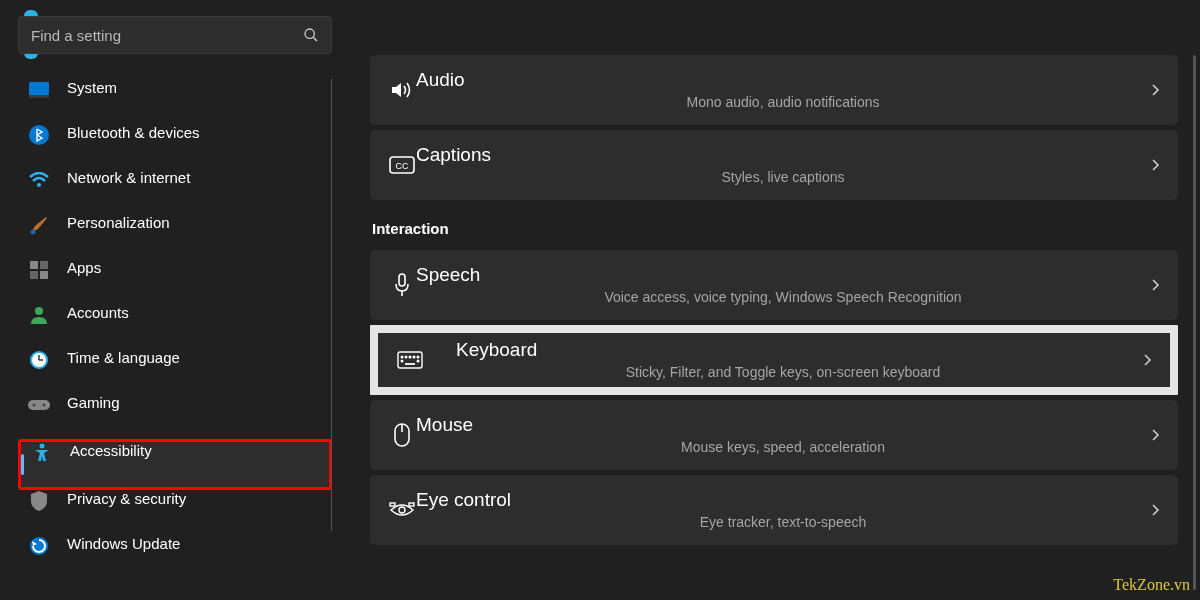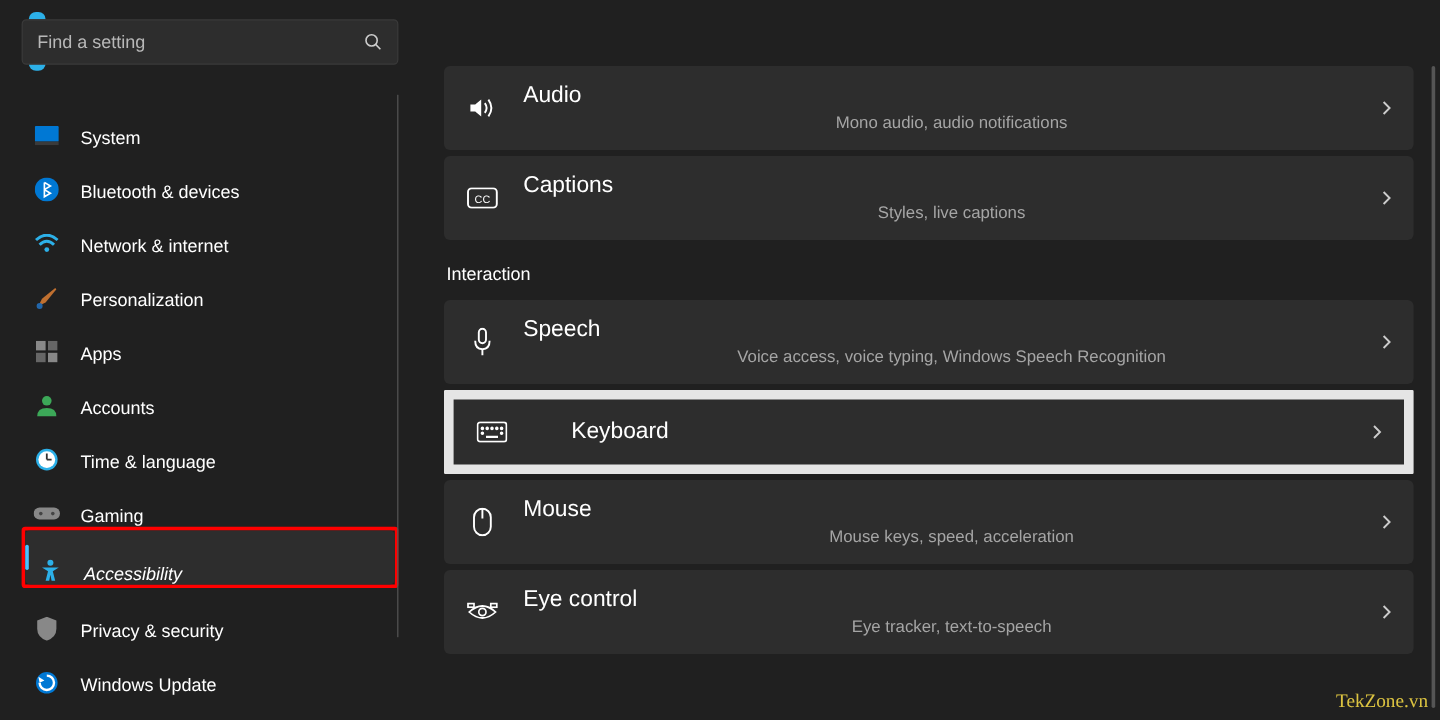--- a/index.html
+++ b/index.html
@@ -6,33 +6,33 @@
 body { background: #202020; color: #fff; width: 1200px; height: 600px; overflow: hidden; position: relative; }
 .container { display: flex; height: 100%; }
 .sidebar { width: 350px; padding: 10px 18px 0 18px; display: flex; flex-direction: column; }
 .badge-top { width: 14px; height: 6px; background: #2cb0e8; border-radius: 6px 6px 0 0; margin-left: 6px; }
 .searchbox { display: flex; align-items: center; background: #2d2d2d; border: 1px solid #3a3a3a; border-radius: 4px; height: 38px; padding: 0 12px; margin-bottom: 0; position: relative; }
 .searchbox input { background: transparent; border: none; color: #0ea5e9; font-size: 15px; flex: 1; outline: none; }
 .searchbox input::placeholder { color: #b8b8b8; }
 .badge-bottom { width: 14px; height: 6px; background: #2cb0e8; border-radius: 0 0 6px 6px; margin-left: 6px; margin-top: -1px; margin-bottom: 20px; }
 .nav { display: flex; flex-direction: column; position: relative; }
 .nav-scroll-line { position: absolute; right: 0; top: 0; bottom: 0; width: 1px; background: #555; height: 452px; }
-.nav-item { display: flex; align-items: flex-end; height: 45px; padding: 0 10px; border-radius: 4px; cursor: pointer; font-size: 15px; color: #fff; }
+.nav-item { display: flex; align-items: flex-start; height: 45px; padding: 0 10px; border-radius: 4px; cursor: pointer; font-size: 15px; color: #fff; }
 .nav-item .icon { width: 22px; height: 22px; margin-right: 17px; display: flex; align-items: center; justify-content: center; }
 .nav-item.sel { background: #2d2d2d; position: relative; }
 .nav-item.sel::before { content: ""; position: absolute; left: 0; top: 12px; bottom: 12px; width: 3px; background: #4cc2ff; border-radius: 2px; }
-.nav-highlight { border: 3px solid #ff0000; border-radius: 3px; font-style: italic; }
+.nav-highlight { border: 3px solid #ff0000; border-radius: 3px; }
 .main { flex: 1; padding: 0 22px 0 20px; overflow-y: auto; position: relative; }
 .card { background: #2d2d2d; border-radius: 5px; height: 70px; display: flex; align-items: center; padding: 0 18px; margin-bottom: 5px; cursor: pointer; }
-.card .cicon { width: 28px; display: flex; align-items: center; justify-content: center; margin-right: 20px; color: #fff; }
+.card .cicon { width: 28px; display: flex; align-items: center; justify-content: center; color: #fff; }
 .card .ctext { flex: 1; }
 .card .ctitle { font-size: 19px; color: #fff; line-height: 1.25; }
 .card .csub { font-size: 14px; color: #a5a5a5; line-height: 1.35; margin-top: 2px; text-align: center; }
 .card .chev { color: #ccc; }
-.section-h { font-size: 15px; font-weight: 400; margin: 20px 0 13px 2px; color: #fff; }
+.section-h { font-size: 15px; font-weight: 700; margin: 20px 0 13px 2px; color: #fff; }
 .card-highlight { border: 8px solid #e5e5e5; border-radius: 1px; gap: 32px; }
 .first-gap { height: 55px; }
 .watermark { position: absolute; right: 10px; bottom: 6px; color: #fde047; font-family: Georgia, serif; font-size: 16px; opacity: .85; }
 .main-scrollbar { position: absolute; right: 4px; top: 55px; bottom: 10px; width: 3px; background: #555; border-radius: 2px; }
 svg { display: block; }
 </style>
 </head>
 <body>
 
 <div class="container">
@@ -231,20 +231,21 @@
             <circle cx="13" cy="6" r="0.8" fill="#fff"></circle>
             <circle cx="17" cy="6" r="0.8" fill="#fff"></circle>
             <circle cx="21" cy="6" r="0.8" fill="#fff"></circle>
             <circle cx="5" cy="10" r="0.8" fill="#fff"></circle>
             <circle cx="21" cy="10" r="0.8" fill="#fff"></circle>
             <line x1="8" y1="13" x2="18" y2="13" stroke-width="1.8"></line>
           </svg>
       </span>
       <div class="ctext">
         <div class="ctitle">Keyboard</div>
+        <div class="csub">Sticky, Filter, and Toggle keys, on-screen keyboard</div>
       </div>
       <span class="chev">
         <svg width="10" height="14" viewBox="0 0 10 14" fill="none" stroke="#ccc" stroke-width="1.6">
             <path d="M3 2 L8 7 L3 12"></path>
           </svg>
       </span>
     </div>
 
     <div class="card">
       <span class="cicon">

